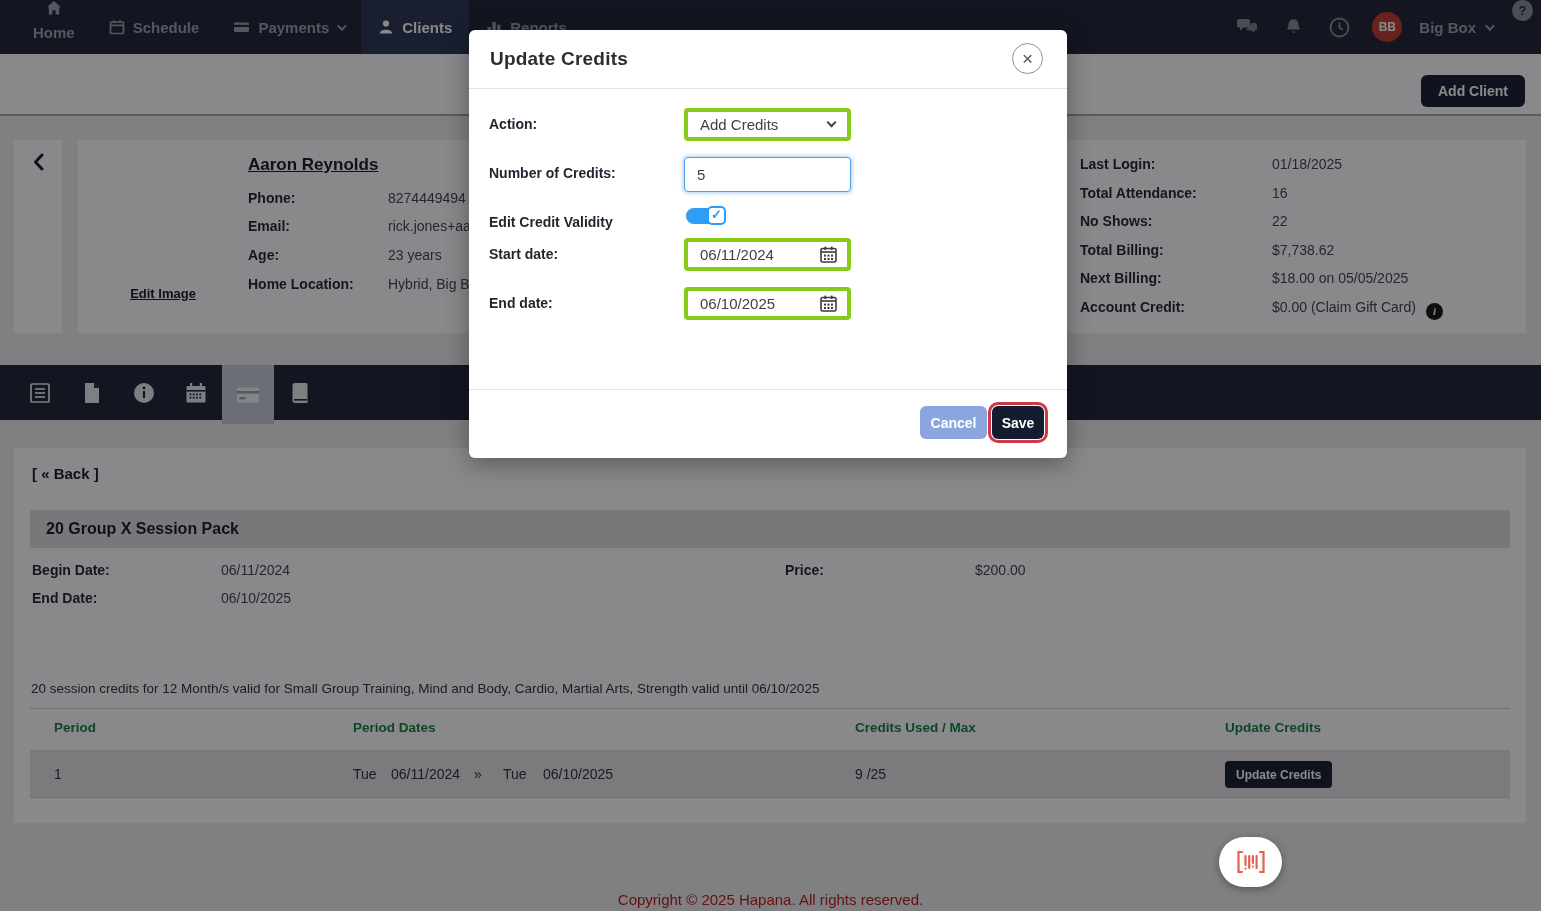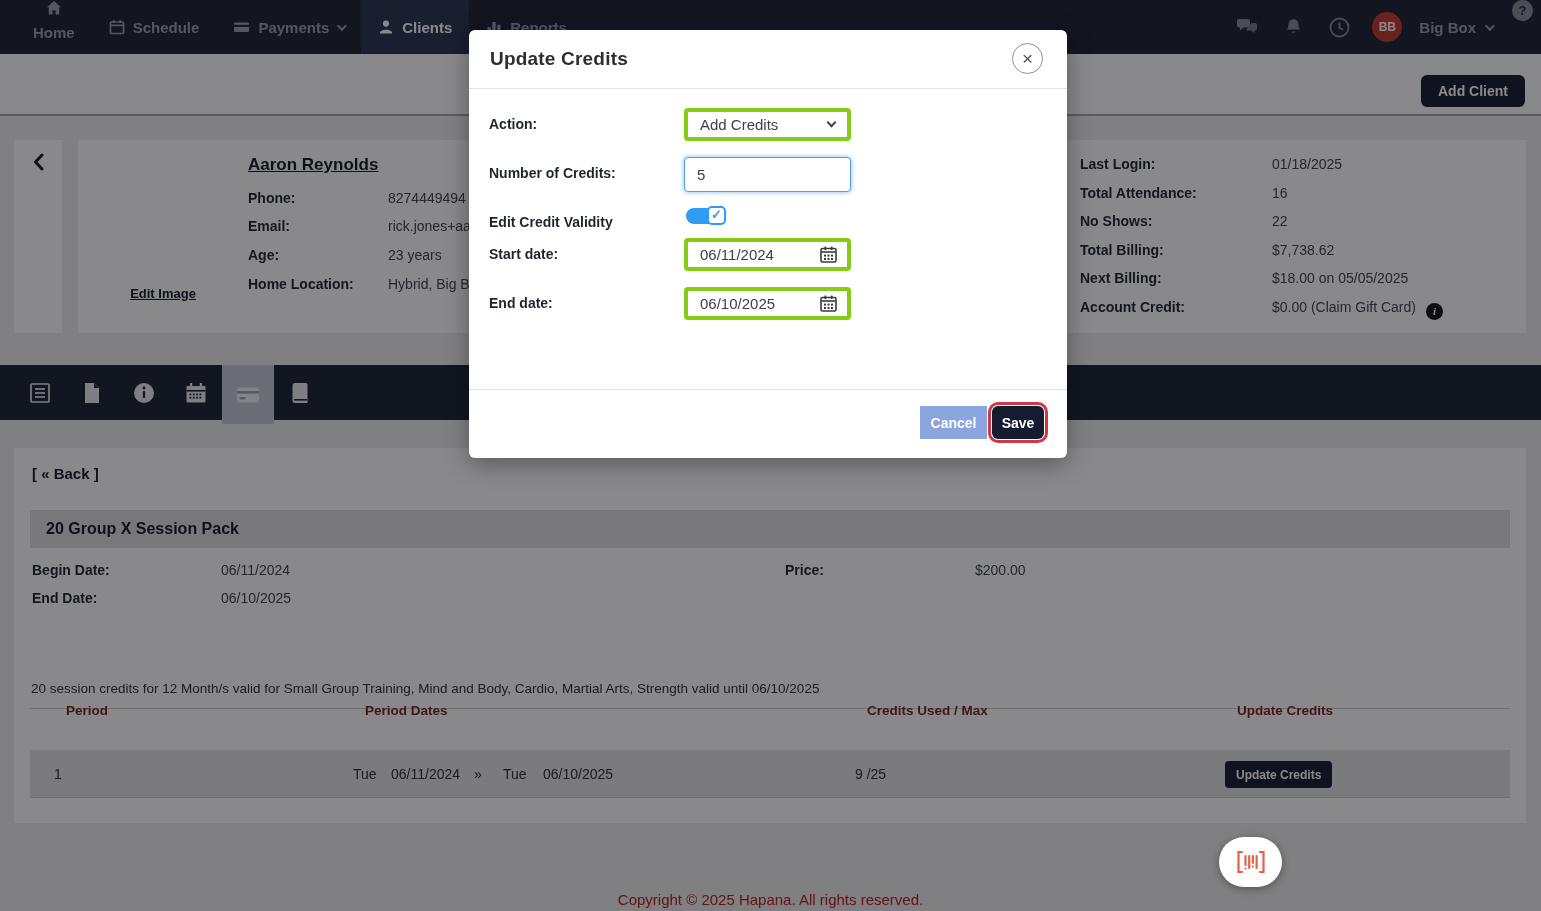--- a/index.html
+++ b/index.html
@@ -46,21 +46,21 @@
   .tab.active { background:#c6ccd6; height:59px; }
 
   
   .main-card { position:absolute; left:14px; right:15px; top:448px; height:375px; background:#ffffff; }
   .back-link { position:absolute; left:18px; top:17px; font-size:15px; font-weight:700; color:#15192b; cursor:pointer; }
   .band { position:absolute; left:16px; right:16px; height:38px; background:#dedede; line-height:38px; padding-left:16px; font-size:16px; font-weight:700; color:#15192b; }
   .fld-label { position:absolute; font-size:14px; font-weight:700; color:#1f242e; }
   .fld-value { position:absolute; font-size:14px; color:#3f4450; }
   .att-desc { position:absolute; left:17px; top:233px; font-size:13.5px; color:#2c3038; }
   .rule { position:absolute; left:16px; right:16px; border-top:1px solid #cfcfcf; }
-  .th { position:absolute; top:255px; font-size:13.5px; font-weight:700; color:#7f1d1d;margin-left:12px; }
+  .th { position:absolute; top:272px; font-size:13.5px; font-weight:700; color:#15803d; }
   .trow { position:absolute; left:16px; right:16px; top:302px; height:48px; background:#e4e4e4; border-bottom:1px solid #cfcfcf; }
   .td { position:absolute; top:0; line-height:48px; font-size:14px; color:#2c3038; }
   .row-btn { position:absolute; left:1195px; top:11px; height:27px; padding:0 11px; background:#161c30; color:#fff; font-size:12px; font-weight:600; border:none; border-radius:4px; cursor:pointer; font-family:inherit; }
 
   
   .copyright { position:absolute; left:0; right:0; top:891px; text-align:center; font-size:15px; color:#b91c1c; }
   .scan-btn { position:absolute; left:1219px; top:837px; width:63px; height:50px; border-radius:26px; background:#ffffff; box-shadow:0 2px 8px rgba(0,0,0,.35); display:flex; align-items:center; justify-content:center; z-index:60; cursor:pointer; border:none; }
 
   
   .overlay { position:absolute; inset:0; background:rgba(8,9,12,0.48); z-index:40; }
@@ -70,21 +70,21 @@
   .modal-hr { position:absolute; left:0; right:0; border-top:1px solid #e3e3e3; }
   .m-label { position:absolute; left:20px; font-size:14px; font-weight:700; color:#1f242e; }
   .m-control { position:absolute; left:215px; width:167px; height:33px; border:4px solid #84cc16; border-radius:4px; background:#fff; font-size:15px; color:#3c4048; font-family:inherit; }
   .m-select { display:flex; align-items:center; justify-content:space-between; padding:0 12px; cursor:pointer; }
   .m-select .chev-down { color:#444; transform:rotate(45deg); margin-top:-4px; }
   .m-input { padding:0 12px; }
   .focused { height:35px; border:1.5px solid #4f9ee8; box-shadow:0 0 5px rgba(64,140,230,.65); }
   .date-wrap { display:flex; align-items:center; padding:0 10px 0 12px; justify-content:space-between; cursor:pointer; }
   .toggle { position:absolute; left:217px; width:38px; height:16px; background:#2f9df3; border-radius:8px; cursor:pointer; }
   .toggle-knob { position:absolute; right:-2px; top:-2px; width:19px; height:19px; background:#fff; border:2px solid #2f9df3; border-radius:5px; color:#2f9df3; font-size:13px; font-weight:700; line-height:14px; text-align:center; }
-  .m-cancel { position:absolute; left:451px; top:376px; width:67px; height:33px; background:#8ba6de; color:#fff; border:none; border-radius:0; font-size:14px; font-weight:600; cursor:pointer; font-family:inherit; }
+  .m-cancel { position:absolute; left:451px; top:376px; width:67px; height:33px; background:#8ba6de; color:#fff; border:none; border-radius:6px; font-size:14px; font-weight:600; cursor:pointer; font-family:inherit; }
   .m-save { position:absolute; left:523px; top:376px; width:52px; height:33px; background:#161c30; color:#fff; border:none; border-radius:6px; font-size:14px; font-weight:600; cursor:pointer; font-family:inherit; box-shadow:0 0 0 1px #ffffff, 0 0 0 4px #cf3848; }
 </style>
 </head>
 <body>
 
 <div class="page">
 
   <div class="nav">
     <div class="nav-item">
       <svg width="16" height="16" viewBox="0 0 16 16" fill="currentColor">

